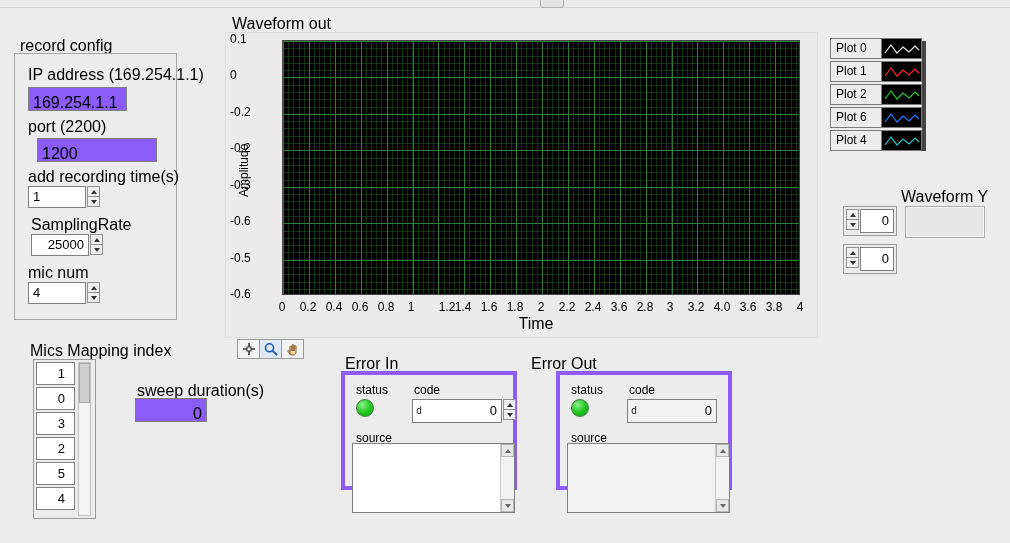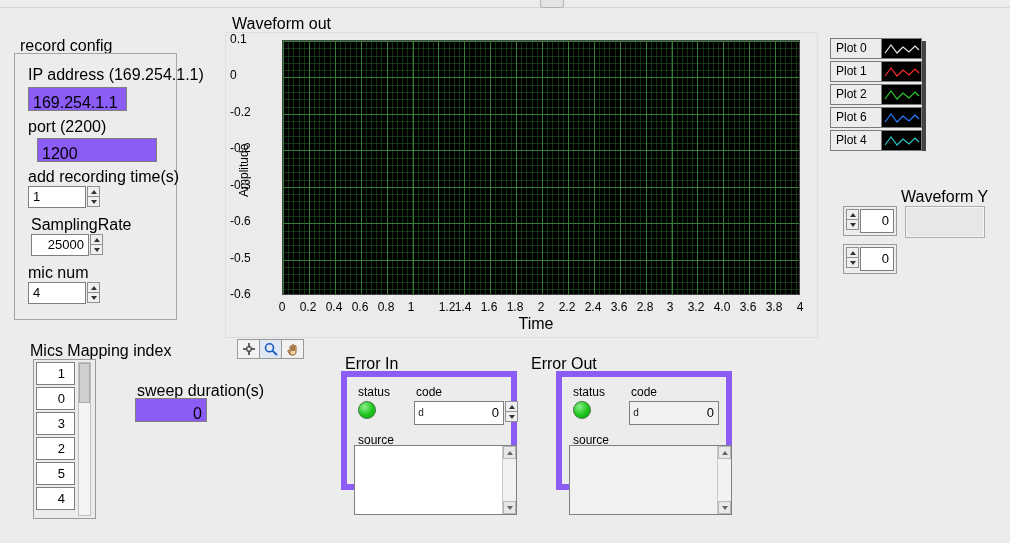--- a/index.html
+++ b/index.html
@@ -36,21 +36,21 @@
   .legend-label{width:50px;font-size:12px;line-height:19px;padding-left:5px}
   .legend-sample{flex:1;background:#000;border-left:1px solid #7a7a7a;display:flex;align-items:center;justify-content:center}
   .legend-shadow{position:absolute;left:922px;top:41px;width:4px;height:110px;background:#454545}
   .wy-ctl{position:absolute;display:flex;border:1px solid #9b9b9b;background:#ececec;padding:2px}
   .wy-display{position:absolute;left:905px;top:206px;width:80px;height:32px;background:#e7e7e7;border:1px solid #adadad;box-shadow:inset 0 0 0 1px #f6f6f6}
   .array-frame{position:absolute;left:33px;top:359px;width:63px;height:160px;border:1px solid #9a9a9a;background:#ececec;display:flex;padding:2px}
   .array-cells{display:flex;flex-direction:column}
   .array-cell{width:39px;height:23px;background:#fff;border:1px solid #7f7f7f;font-size:13px;line-height:21px;text-align:right;padding-right:9px;margin-bottom:2px}
   .array-scroll{width:13px;margin-left:3px;background:#f4f4f4;border:1px solid #c0c0c0;position:relative}
   .array-thumb{position:absolute;top:0;left:0;right:0;height:40px;background:#cfcfcf;border:1px solid #a8a8a8;cursor:pointer}
-  .cluster{position:absolute;width:176px;height:119px;border:6px solid #8b5cf6}
+  .cluster{position:absolute;width:176px;height:119px;border:4px solid #8b5cf6}
   .cl-lbl{position:absolute;font-size:12px;white-space:nowrap}
   .led{position:absolute;left:11px;top:24px;width:18px;height:18px;border-radius:50%;background:radial-gradient(circle at 35% 30%, #8af08a, #1dc41d 55%, #12a012);border:1px solid #3f7a3f}
   .code-ctl{position:absolute;left:67px;top:24px;display:flex;align-items:flex-start}
   .code-field{display:flex;width:90px;height:24px;background:#fff;border:1px solid #7f7f7f}
   .radix{width:12px;font-size:10px;line-height:22px;text-align:center;color:#222}
   .code-val{flex:1;font-size:13px;line-height:22px;text-align:right;padding-right:4px}
   .src{position:absolute;left:7px;top:68px;width:163px;height:70px;background:#fff;border:1px solid #7f7f7f;display:flex}
   .src-body{flex:1;font-size:13px;padding:2px 3px}
   .src-scroll{width:14px;border-left:1px solid #c9c9c9;background:#f2f2f2;display:flex;flex-direction:column;justify-content:space-between;align-items:center}
   .sb-btn{width:13px;height:13px;background:#e8e8e8;border:1px solid #b5b5b5;display:flex;align-items:center;justify-content:center;cursor:pointer}

